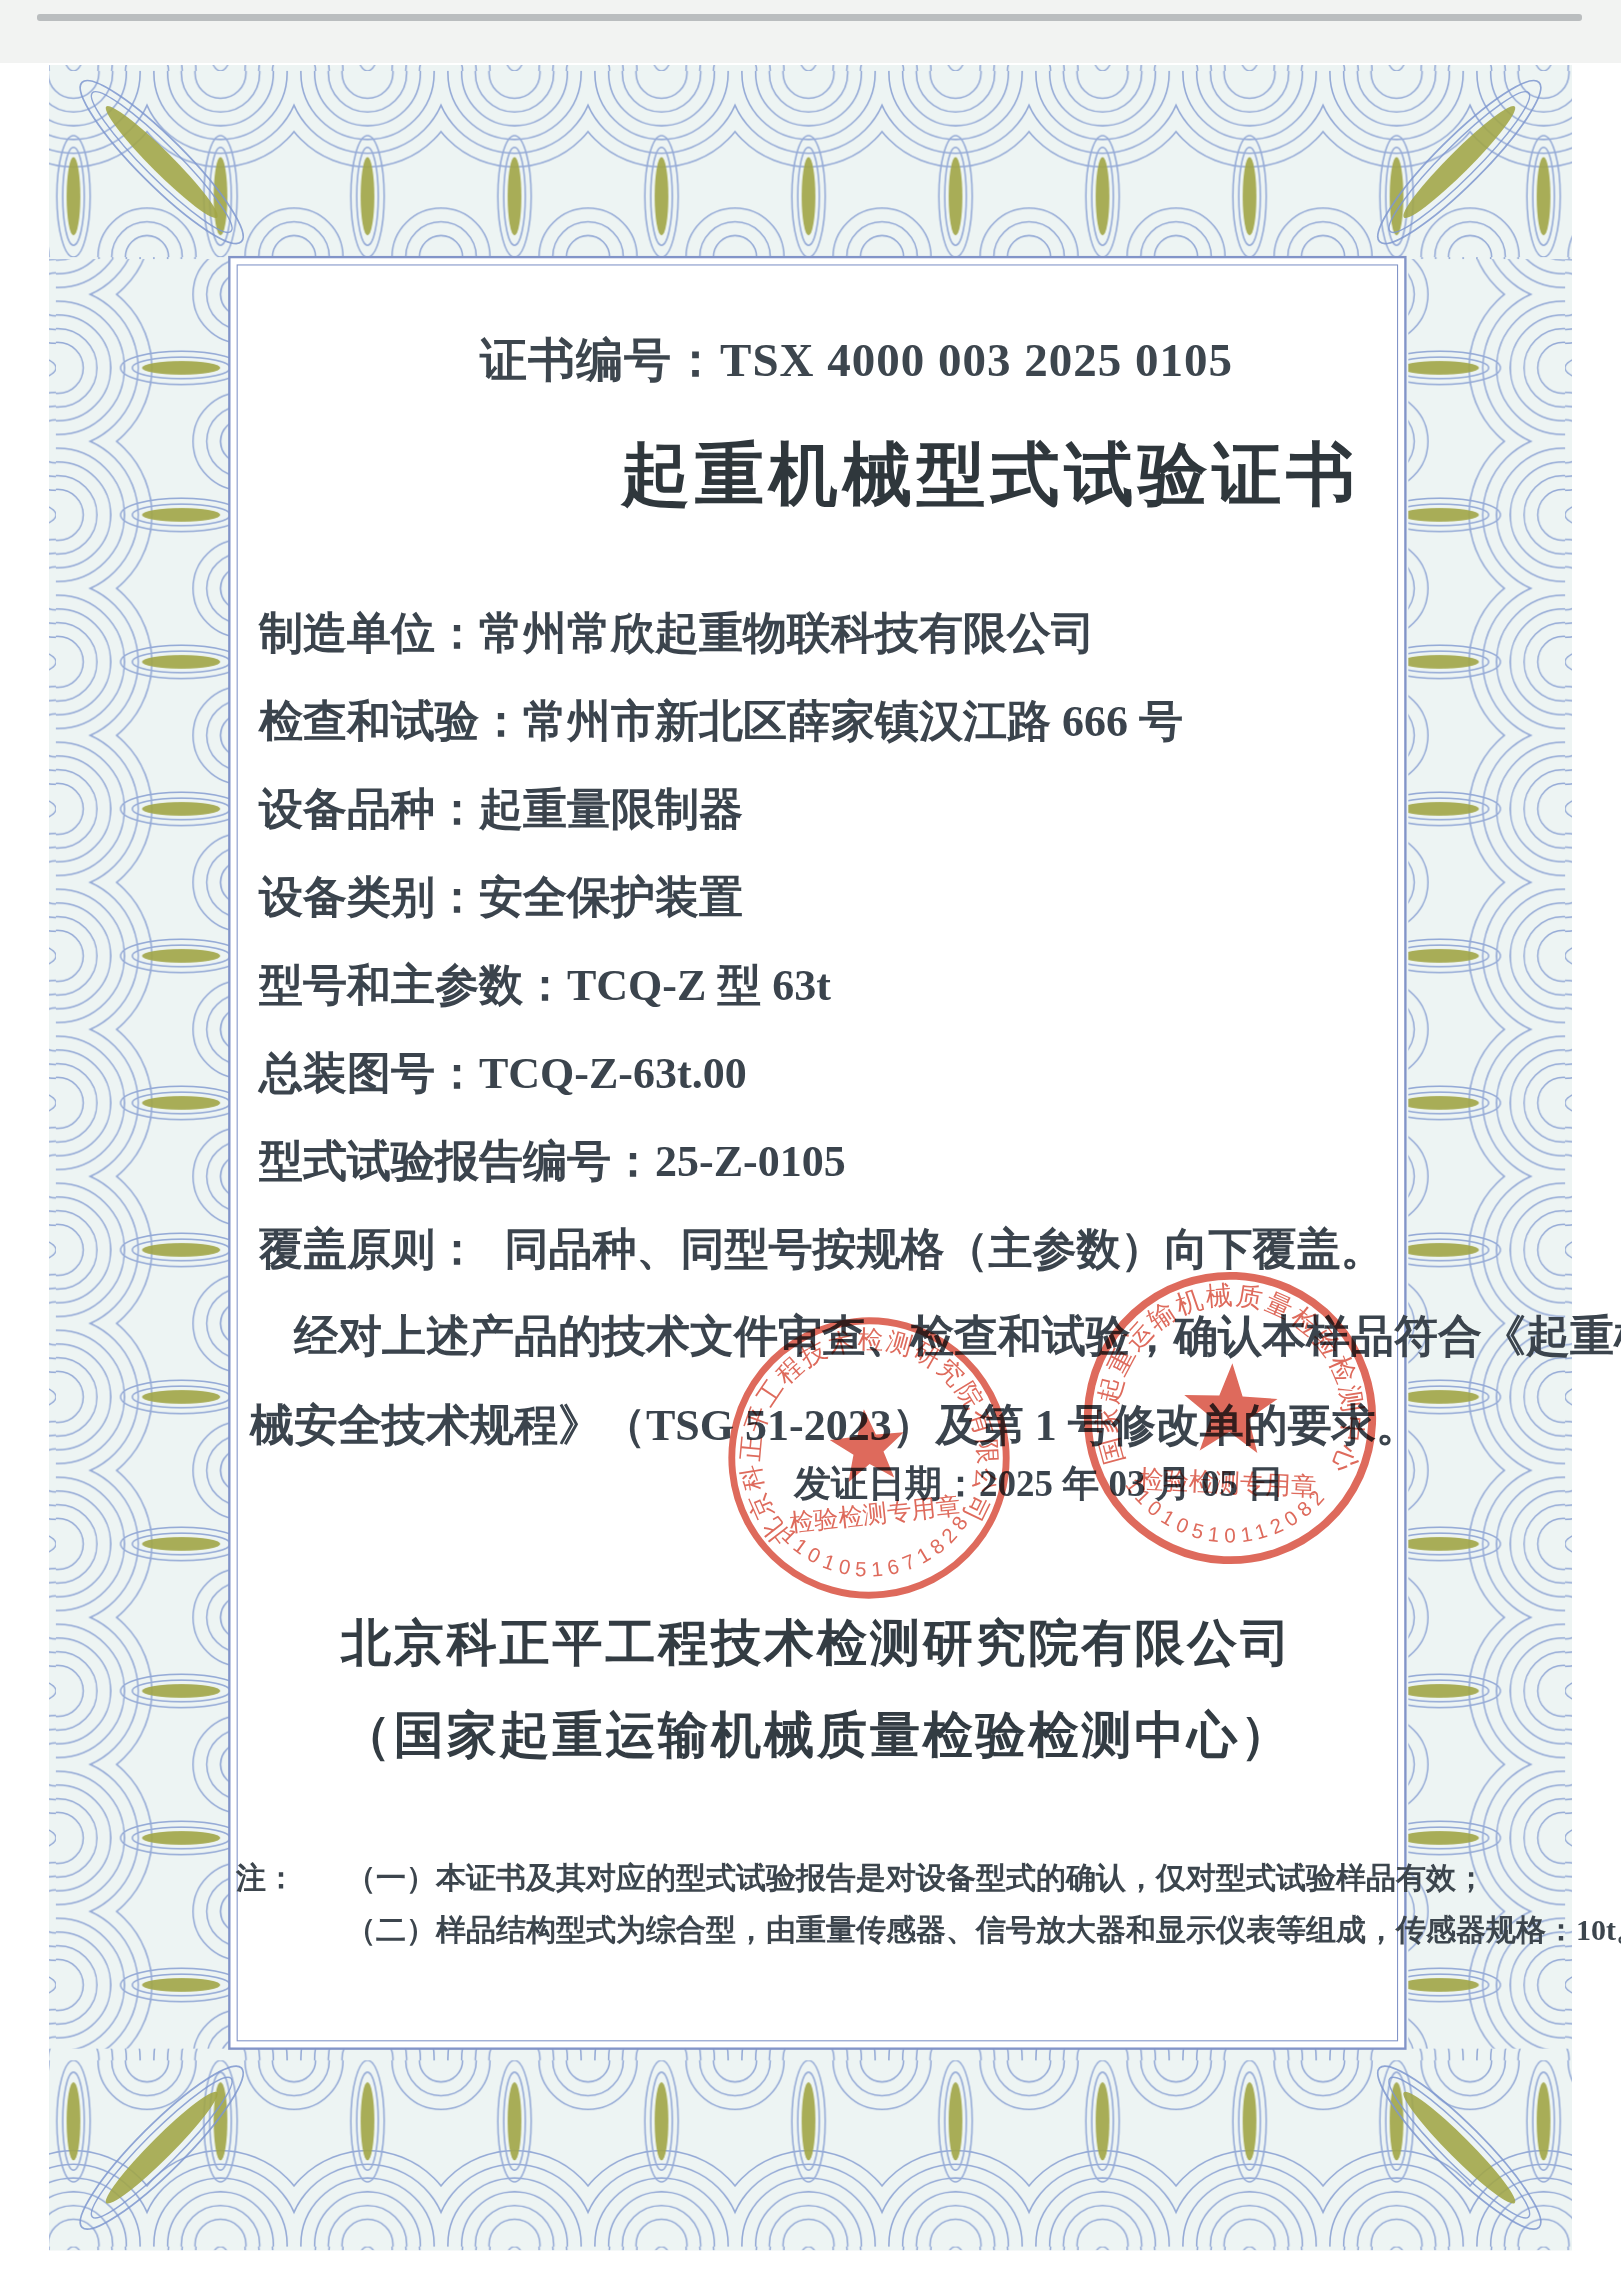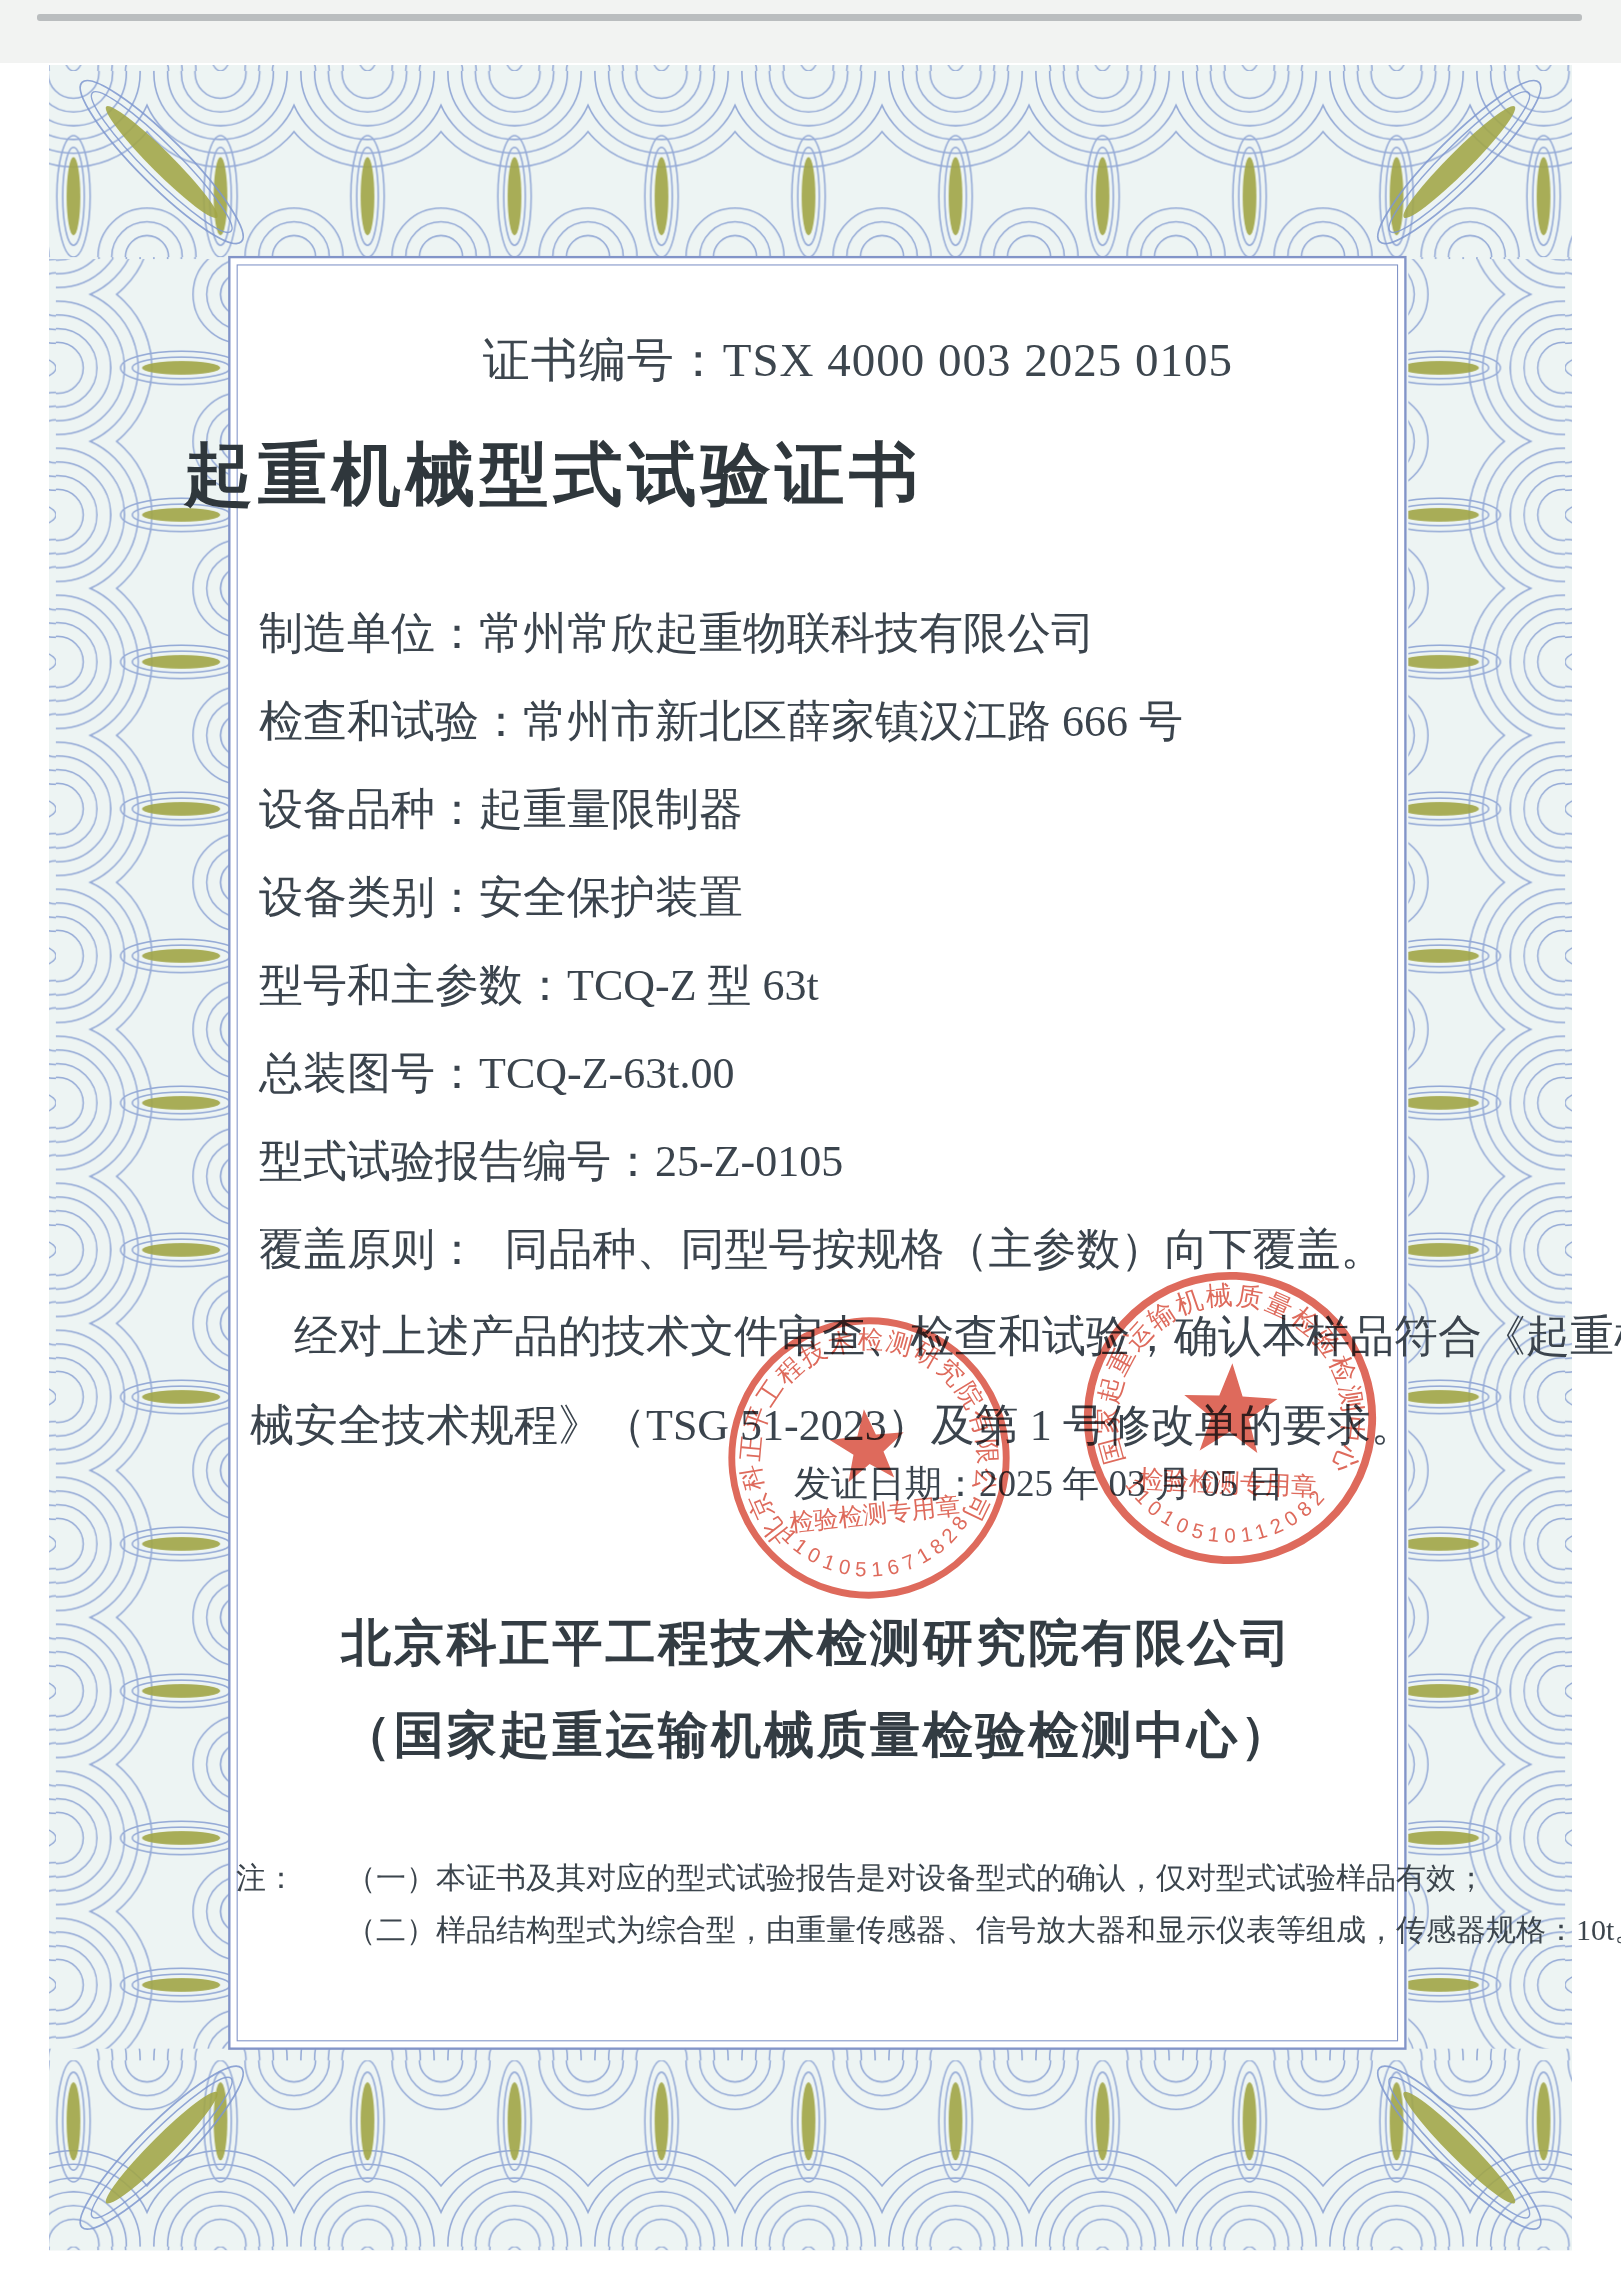--- a/index.html
+++ b/index.html
@@ -9,24 +9,24 @@
     font-family:"Liberation Serif","DejaVu Serif",serif;
     color:#3b444d;
   }
   .abs{position:absolute;white-space:nowrap;}
   
   .scan-top-band{left:0;top:0;width:1621px;height:63px;background:#f2f3f2;}
   .scan-top-line{left:37px;top:13.7px;width:1545px;height:7.8px;background:#9ba0a3;opacity:.65;border-radius:2.9px;}
   
   .border-svg{position:absolute;left:0;top:0;width:1621px;height:2294px;}
   
-  .txt{z-index:2;}
+  .txt{z-index:2;font-weight:bold;}
   .cert-no{top:329px;right:388px;font-size:47px;letter-spacing:1px;color:#3d464e;}
   .title{
-    top:429px;left:229px;width:1176px;text-align:left;transform:translateX(-45px);
+    top:429px;left:229px;width:1176px;text-align:right;transform:translateX(-45px);
     font-family:"Liberation Sans","DejaVu Sans",sans-serif;font-weight:bold;
     font-size:69px;letter-spacing:4.9px;color:#2f373c;
   }
   .fields{left:259px;top:604px;font-size:44px;}
   .fields .row{height:88px;}
   .fields .row:nth-child(8) .value{margin-left:25.5px;}
   .stmt1{left:294px;top:1307px;font-size:44px;}
   .stmt2{left:250px;top:1396px;font-size:44px;}
   .issue-date{left:794px;top:1459px;font-size:37px;}
   .issuer1{top:1610px;left:229px;width:1176px;text-align:center;

